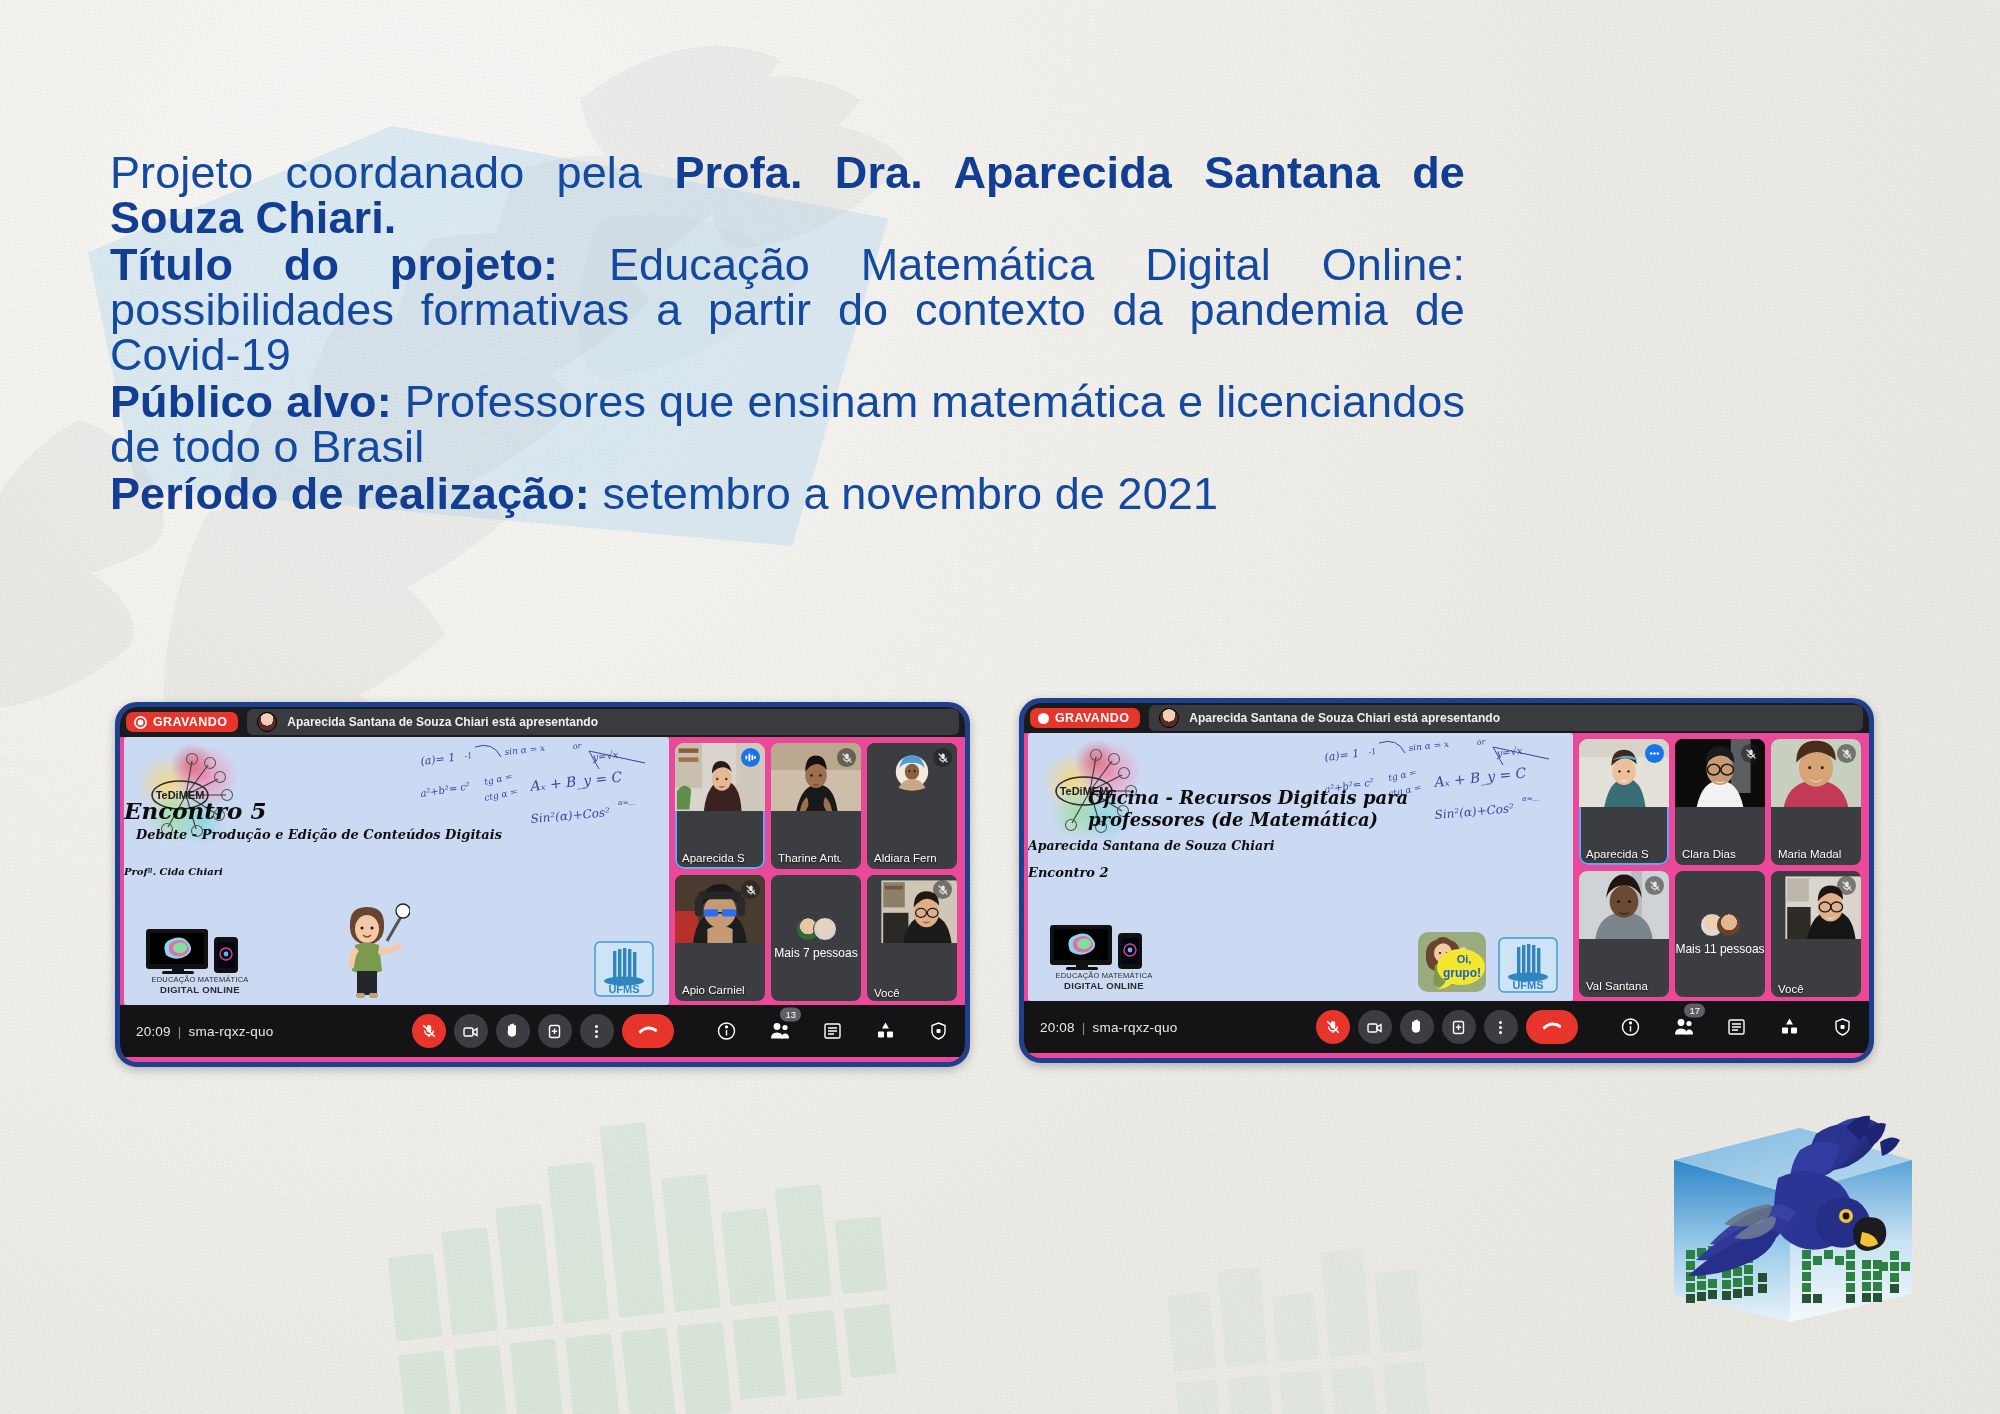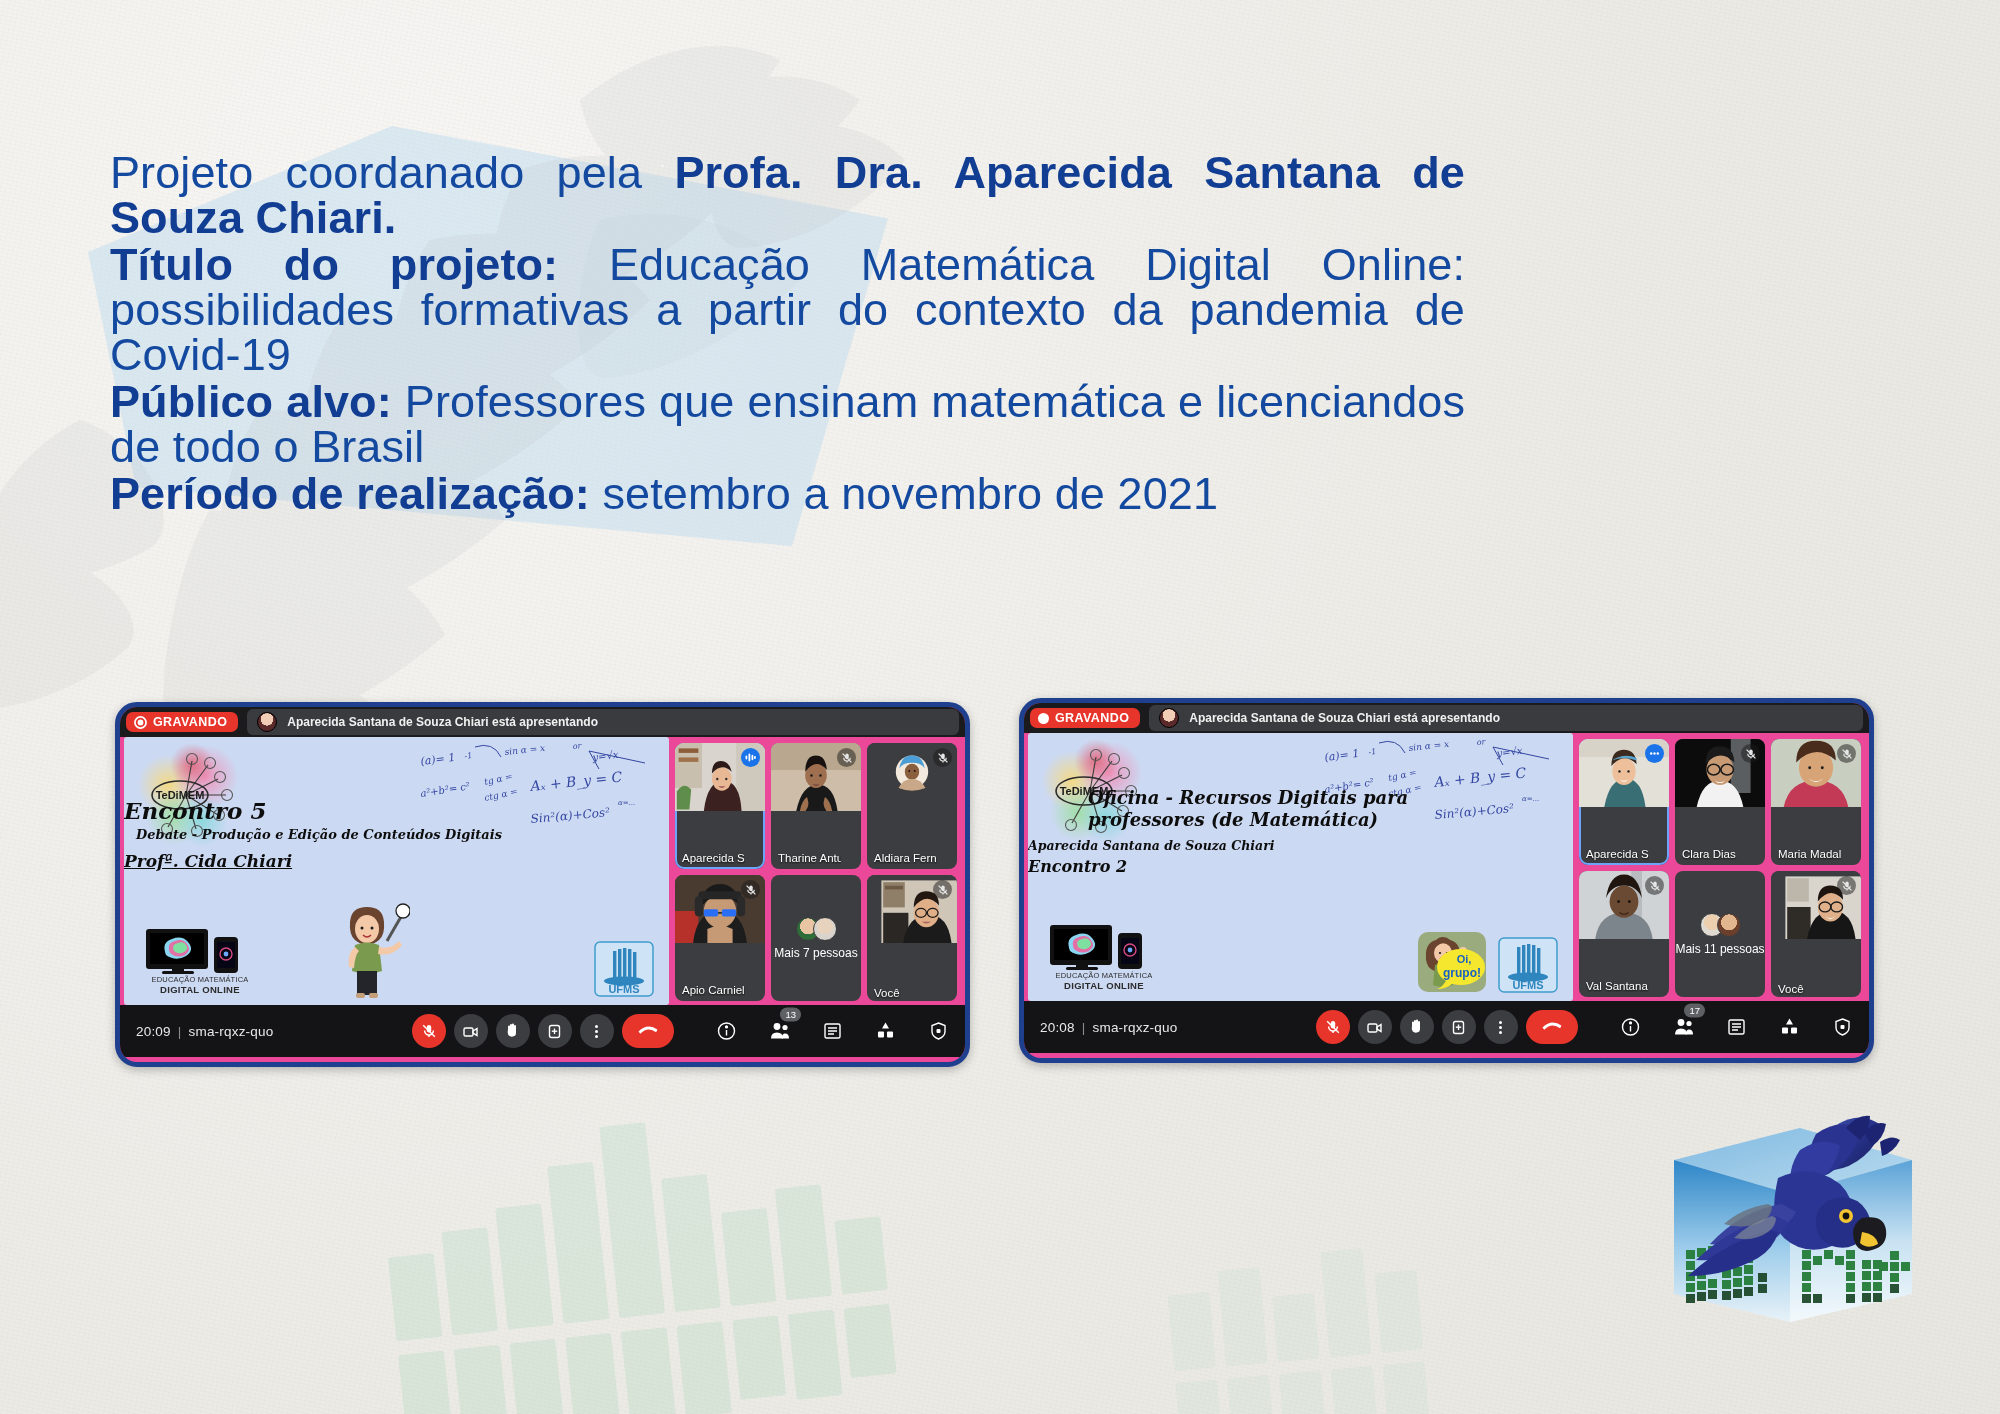--- a/index.html
+++ b/index.html
@@ -106,24 +106,24 @@
     position:absolute;right:6px;top:2px;width:250px;height:106px;
     opacity:.95;
   }
   .slide-title{
     position:absolute;left:0;right:0;top:62px;text-align:left;
     font-family:"DejaVu Serif", serif;font-style:italic;font-weight:bold;
     color:#0d0d0d;
   }
   .t-main{font-size:23px;line-height:1.06;}
   .t-sub{font-size:13px;margin-top:4px;margin-left:12px;}
-  .t-name{font-size:17px;margin-top:9px;text-decoration:underline;}
+  .t-name{font-size:10px;margin-top:24px;}
   .r-main{font-size:18px;line-height:1.2;}
   .r-name{font-size:12.5px;margin-top:8px;}
-  .r-enc{font-size:16px;margin-top:4px;}
+  .r-enc{font-size:13px;margin-top:12px;}
 
   .emd-logo{position:absolute;left:16px;bottom:10px;width:120px;}
   .emd-cap{font-family:"Liberation Sans",sans-serif;color:#2b2b2b;text-align:center;}
   .emd-cap .l1{font-size:7.5px;letter-spacing:.2px;}
   .emd-cap .l2{font-size:9.5px;font-weight:bold;letter-spacing:.3px;}
 
   .bitmoji{position:absolute;left:200px;bottom:4px;width:86px;height:100px;}
   .ufms{position:absolute;right:14px;bottom:8px;width:62px;}
   .oigrupo{position:absolute;right:86px;bottom:8px;width:70px;height:62px;}
 

